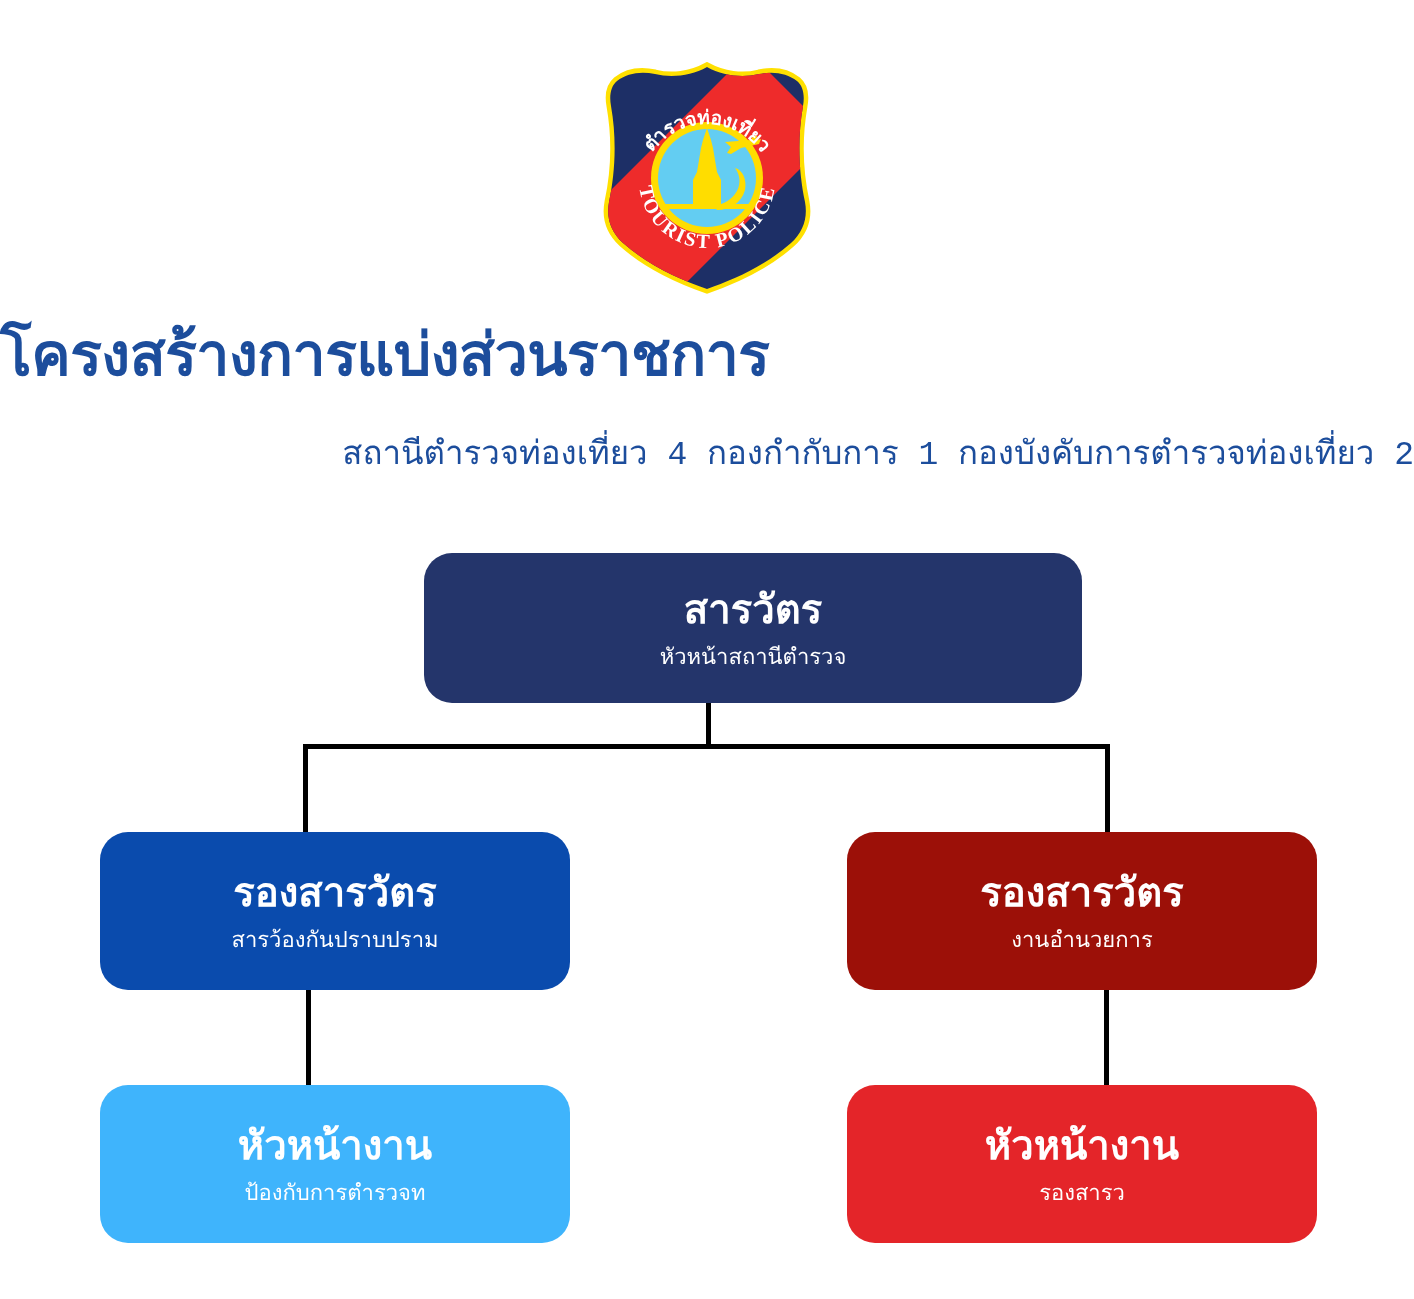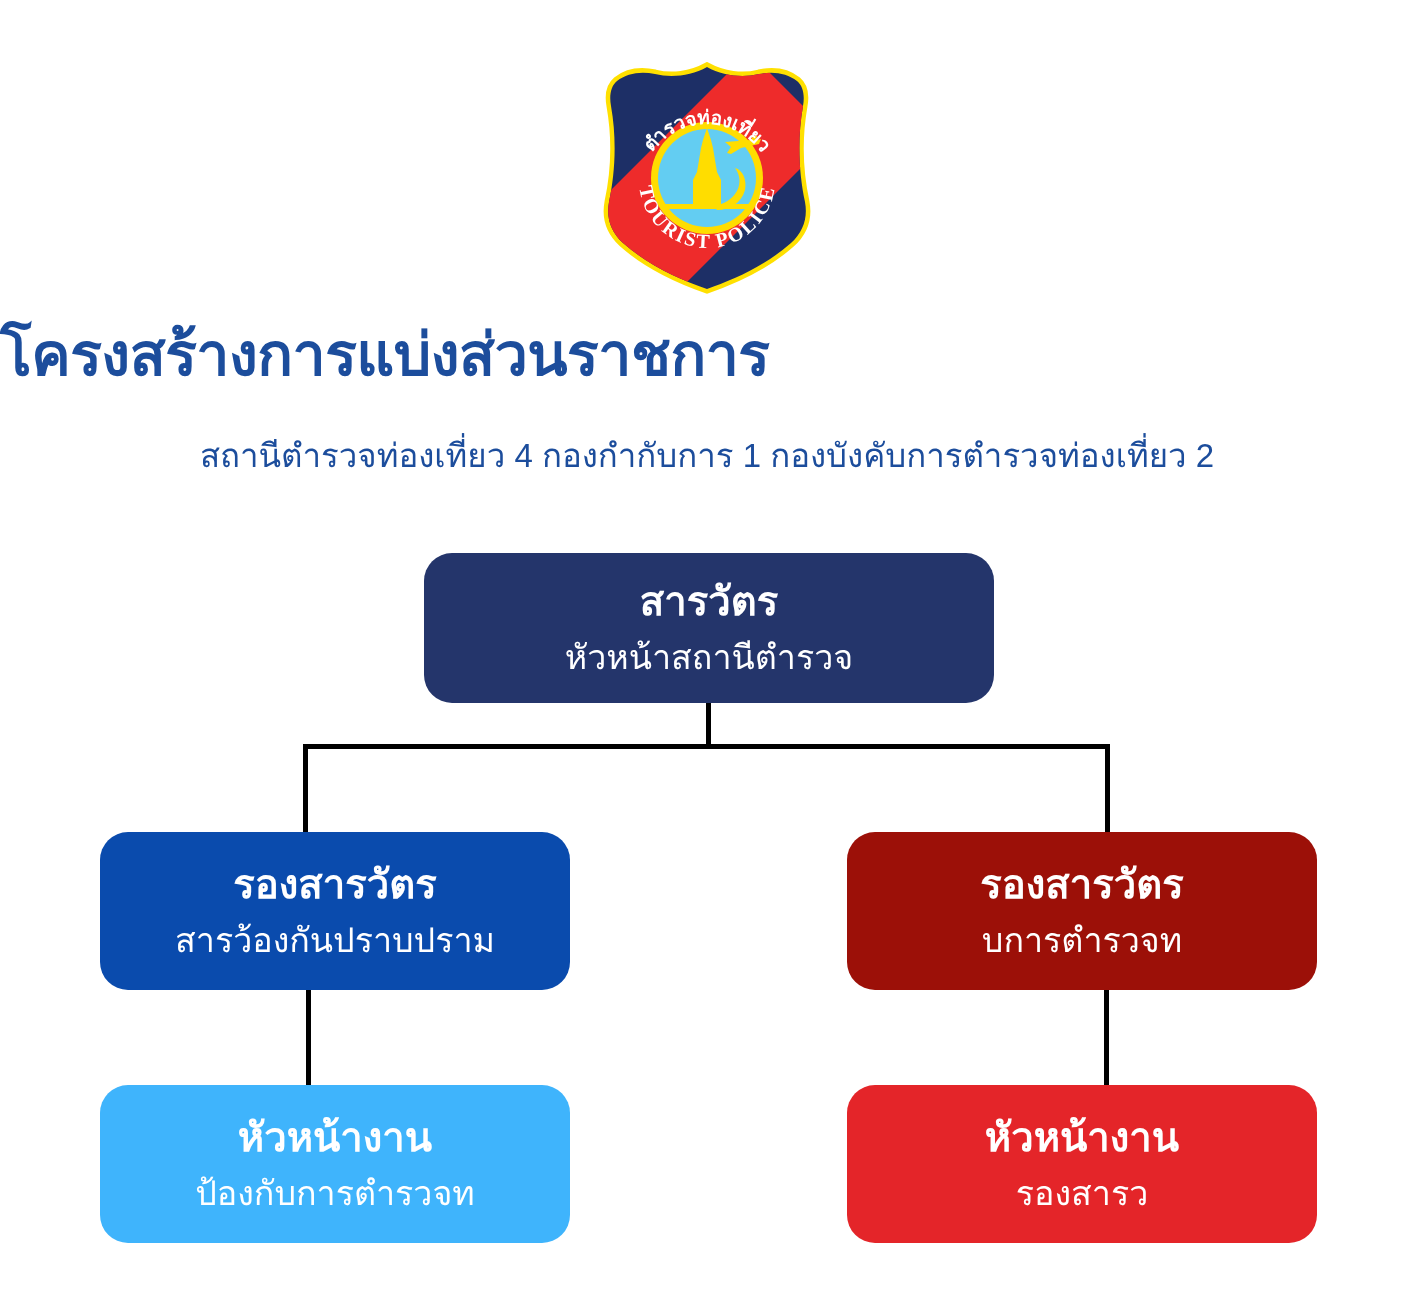--- a/index.html
+++ b/index.html
@@ -44,26 +44,27 @@
     color: #1c4d9c;
     letter-spacing: -0.5px;
     line-height: 1.12;
     white-space: nowrap;
   }
   .subtitle {
     position: absolute;
     left: 0;
     top: 436px;
     width: 1414px;
-    text-align: center;
+    text-align: right;
     font-size: 33px;
     font-weight: normal;
     color: #1c4d9c;
     line-height: 1.2;
     white-space: nowrap;
+    font-family: Liberation Mono, monospace;
   }
 
   
   .connectors {
     position: absolute;
     left: 0;
     top: 0;
     width: 1414px;
     height: 1299px;
     pointer-events: none;
@@ -86,28 +87,28 @@
     box-sizing: border-box;
     padding: 4px 14px;
   }
   .node .n-title {
     font-size: 40px;
     font-weight: bold;
     line-height: 1.16;
     white-space: nowrap;
   }
   .node .n-sub {
-    font-size: 34px;
+    font-size: 22px;
     font-weight: normal;
     line-height: 1.2;
     margin-top: 12px;
     white-space: nowrap;
   }
 
-  #node-root  { left: 424px; top: 553px;  width: 570px; height: 150px; }
+  #node-root  { left: 424px; top: 553px;  width: 658px; height: 150px; }
   #node-left-mid   { left: 100px; top: 832px;  width: 470px; height: 158px; }
   #node-right-mid  { left: 847px; top: 832px;  width: 470px; height: 158px; }
   #node-left-lead  { left: 100px; top: 1085px; width: 470px; height: 158px; }
   #node-right-lead { left: 847px; top: 1085px; width: 470px; height: 158px; }
 </style>
 </head>
 <body>
 
 <div class="page">
 
@@ -216,21 +217,21 @@
     <div class="n-sub">หัวหน้าสถานีตำรวจ</div>
   </div>
 
   <div class="node" id="node-left-mid" style="background:#0a4bad;">
     <div class="n-title">รองสารวัตร</div>
     <div class="n-sub">สารว้องกันปราบปราม</div>
   </div>
 
   <div class="node" id="node-right-mid" style="background:#9c1008;">
     <div class="n-title">รองสารวัตร</div>
-    <div class="n-sub">บการตำรวจท</div>
+    <div class="n-sub">งานอำนวยการ</div>
   </div>
 
   <div class="node" id="node-left-lead" style="background:#3fb4fc;">
     <div class="n-title">หัวหน้างาน</div>
     <div class="n-sub">ป้องกับการตำรวจท</div>
   </div>
 
   <div class="node" id="node-right-lead" style="background:#e42529;">
     <div class="n-title">หัวหน้างาน</div>
     <div class="n-sub">รองสารว</div>

